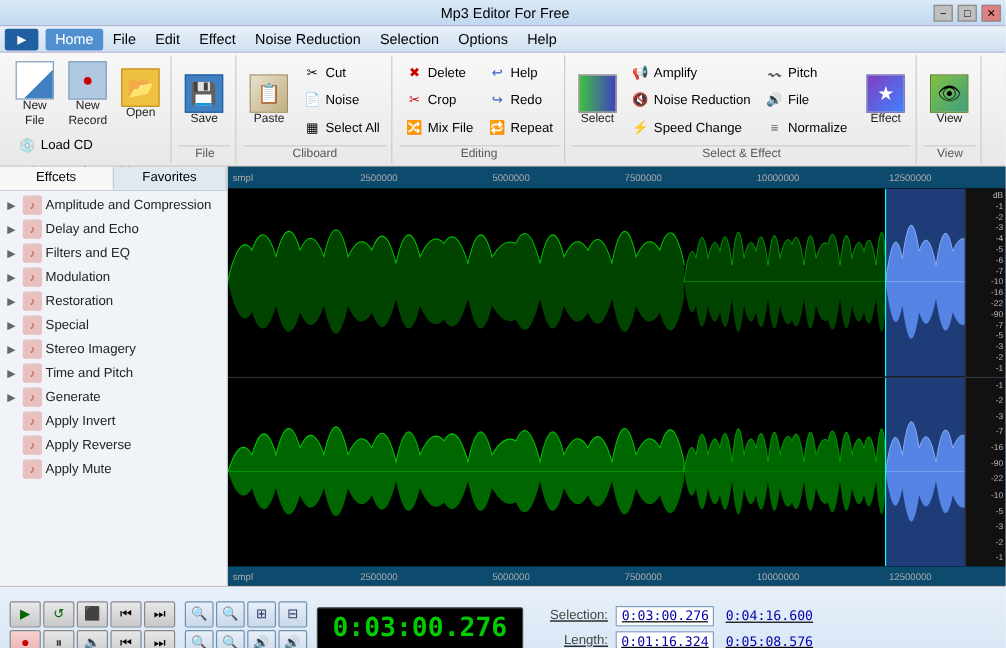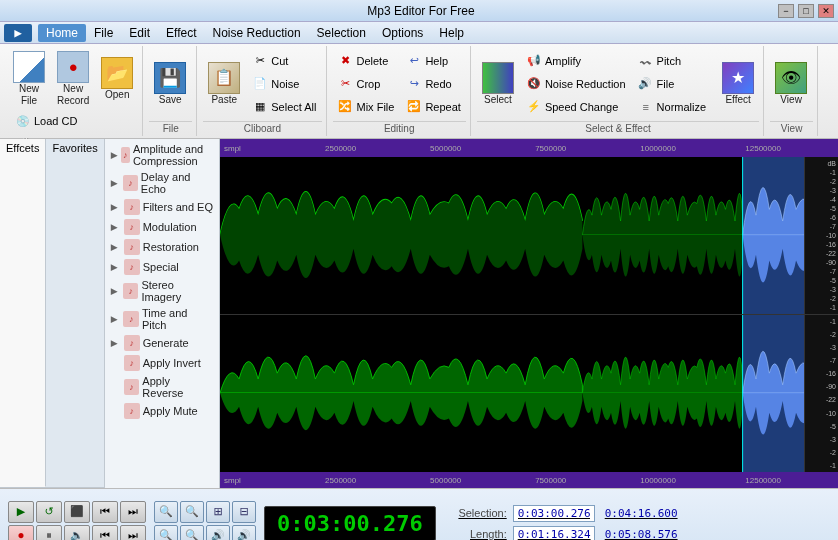--- a/index.html
+++ b/index.html
@@ -30,21 +30,21 @@
     .ribbon-btn-small .btn-icon-sm { width: 16px; height: 16px; display: flex; align-items: center; justify-content: center; }
     .ribbon-col { display: flex; flex-direction: column; gap: 1px; }
 
     
     .ico-new-file { background: linear-gradient(135deg, #fff 60%, #4080c0 60%); border: 1px solid #80a0c0; }
 
     
     #main { display: flex; height: calc(540px - 22px - 22px - 95px - 22px - 30px); }
 
     
-    #left-panel { width: 220px; background: #f0f4f8; border-right: 1px solid #c0c8d0; display: flex; }
+    #left-panel { width: 190px; background: #f0f4f8; border-right: 1px solid #c0c8d0; display: flex; flex-direction: column; }
     #left-tabs { display: flex; border-bottom: 1px solid #c0c8d0; }
     .left-tab { flex: 1; padding: 3px 6px; font-size: 11px; cursor: pointer; background: #e0e8f0; border-right: 1px solid #c0c8d0; text-align: center; }
     .left-tab.active { background: #f8f8f8; border-bottom: 1px solid #f8f8f8; }
     #effects-tree { flex: 1; overflow-y: auto; padding: 2px; }
     .tree-item { display: flex; align-items: center; gap: 3px; padding: 2px 4px; cursor: pointer; font-size: 11px; color: #222; }
     .tree-arrow { font-size: 9px; color: #666; width: 10px; }
     .tree-icon { width: 16px; height: 16px; border-radius: 2px; display: flex; align-items: center; justify-content: center; font-size: 10px; }
 
     
     .wave-svg { position: absolute; left: 0; top: 0; width: 100%; height: 100%; }
@@ -65,21 +65,21 @@
     .sel-value { background: #fff; border: 1px solid #80a0c0; padding: 1px 6px; font-size: 11px; min-width: 80px; color: #00a; font-family: monospace; }
     .sel-value2 { font-size: 11px; color: #00a; font-family: monospace; padding-left: 4px; }
 
     
     .zoom-group { display: flex; flex-direction: column; gap: 2px; }
     .zoom-row { display: flex; gap: 2px; }
     .zoom-btn { width: 24px; height: 22px; background: linear-gradient(to bottom, #e8f0f8, #c8d8e8); border: 1px solid #7090b0; border-radius: 2px; display: flex; align-items: center; justify-content: center; cursor: pointer; font-size: 12px; color: #336; }
 
     
     #waveform-container { flex: 1; display: flex; flex-direction: column; background: #000; position: relative; }
-    .ruler-bar { height: 18px; background: #4c1d95; display: flex; align-items: center; padding: 0 12px 0 0; color: #aaa; font-size: 9px; position: relative; overflow: hidden; }
+    .ruler-bar { height: 18px; background: #0c4a6e; display: flex; align-items: center; padding: 0 12px 0 0; color: #aaa; font-size: 9px; position: relative; overflow: hidden; }
     .db-sidebar { width: 34px; background: #111; display: flex; flex-direction: column; justify-content: space-between; padding: 3px 2px; border-left: 1px solid #333; }
     .db-txt { font-size: 7px; color: #bbb; text-align: right; }
   </style>
 </head>
 <body>
 
 <div id="titlebar">
   <div style="width:60px;"></div>
   <div id="titlebar-title">Mp3 Editor For Free</div>
   <div id="titlebar-icons">

